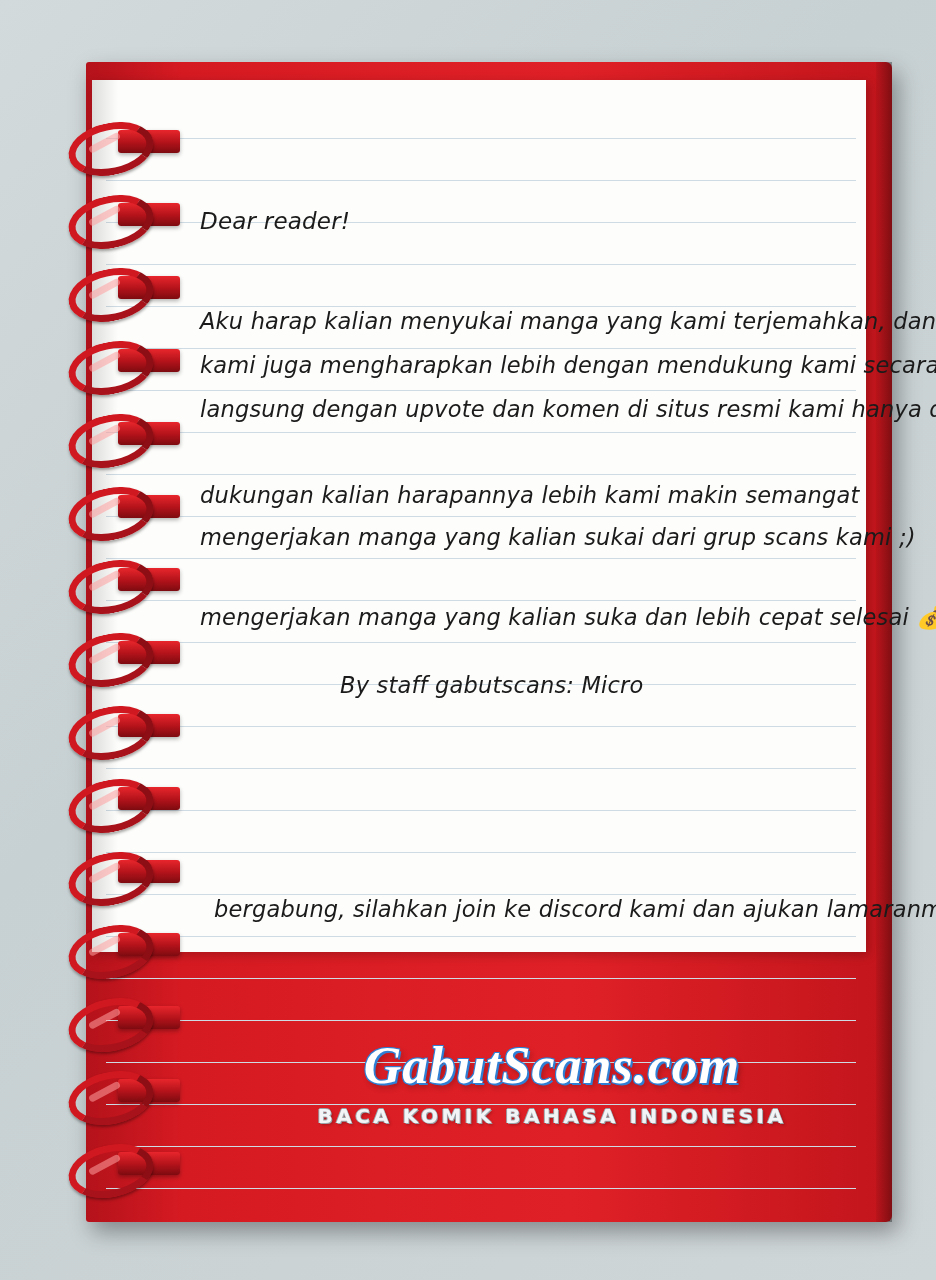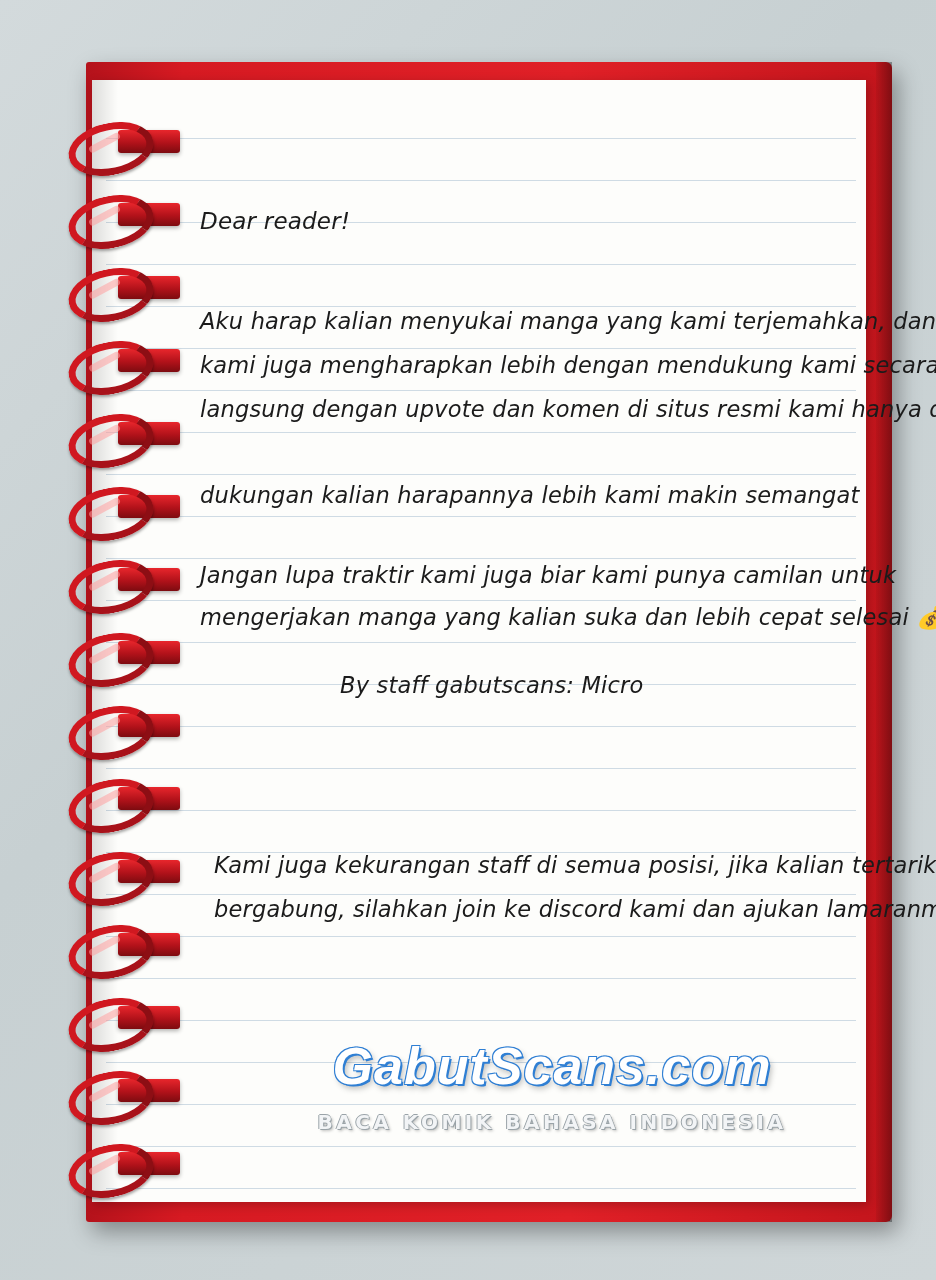--- a/index.html
+++ b/index.html
@@ -50,21 +50,21 @@
     height: 100%;
     background: linear-gradient(90deg, rgba(0,0,0,0.05), rgba(0,0,0,0.35));
   }
 
   
   .paper {
     position: absolute;
     left: 30px;
     top: 18px;
     width: 774px;
-    height: 1122px;
+    height: 872px;
     background: #fdfdfb;
     box-shadow: 2px 3px 10px rgba(0,0,0,0.22);
   }
   .paper-shadow-left {
     position: absolute;
     left: 0;
     top: 0;
     width: 26px;
     height: 100%;
     background: linear-gradient(90deg, rgba(0,0,0,0.13), rgba(0,0,0,0));
@@ -166,36 +166,36 @@
   
   .watermark {
     position: absolute;
     left: 190px;
     top: 960px;
     width: 540px;
     text-align: center;
     user-select: none;
   }
   .wm-main {
-    font-family: Liberation Sans, sans-serif;
+    font-family: Liberation Serif, serif;
     font-weight: bold;
     font-style: italic;
     font-size: 52px;
     letter-spacing: 1px;
     color: #ffffff;
     text-shadow:
       2px 2px 0 #2f7fd4,
       -1px -1px 0 #2f7fd4,
       1px -1px 0 #2f7fd4,
       -1px 1px 0 #2f7fd4,
       3px 4px 6px rgba(0,0,0,0.28);
     line-height: 1;
   }
   .wm-sub {
-    margin-top: 18px;
+    margin-top: 12px;
     font-family: "DejaVu Sans", sans-serif;
     font-weight: bold;
     font-size: 20px;
     letter-spacing: 3.5px;
     color: #f2f4f6;
     text-shadow:
       1px 1px 0 #9aa3a8,
       -1px 0 0 #9aa3a8,
       0 -1px 0 #9aa3a8,
       2px 2px 3px rgba(0,0,0,0.25);
@@ -244,26 +244,25 @@
     <div class="paper-shadow-left"></div>
 
     <div class="content">
 
       <div class="hand salutation">Dear reader!</div>
 
       <div class="hand para-line" style="top:228px">Aku harap kalian menyukai manga yang kami terjemahkan, dan</div>
       <div class="hand para-line" style="top:272px">kami juga mengharapkan lebih dengan mendukung kami secara</div>
       <div class="hand para-line" style="top:316px">langsung dengan upvote dan komen di situs resmi kami hanya di</div>
       <div class="hand para-line" style="top:402px">dukungan kalian harapannya lebih kami makin semangat</div>
-      <div class="hand para-line" style="top:482px">Jangan lupa traktir kami juga biar kami punya camilan untuk</div>
+      <div class="hand para-line" style="top:444px">mengerjakan manga yang kalian sukai dari grup scans kami ;)</div>
       <div class="hand para-line" style="top:524px">mengerjakan manga yang kalian suka dan lebih cepat selesai 💰</div>
 
       <div class="hand sig">By staff gabutscans: Micro</div>
 
-      <div class="hand para2-line" style="top:772px">Kami juga kekurangan staff di semua posisi, jika kalian tertarik</div>
       <div class="hand para2-line" style="top:816px">bergabung, silahkan join ke discord kami dan ajukan lamaranmu.</div>
 
     </div>
 
     <div class="watermark">
       <div class="wm-main">GabutScans.com</div>
       <div class="wm-sub">BACA KOMIK BAHASA INDONESIA</div>
     </div>
   </div>
 

